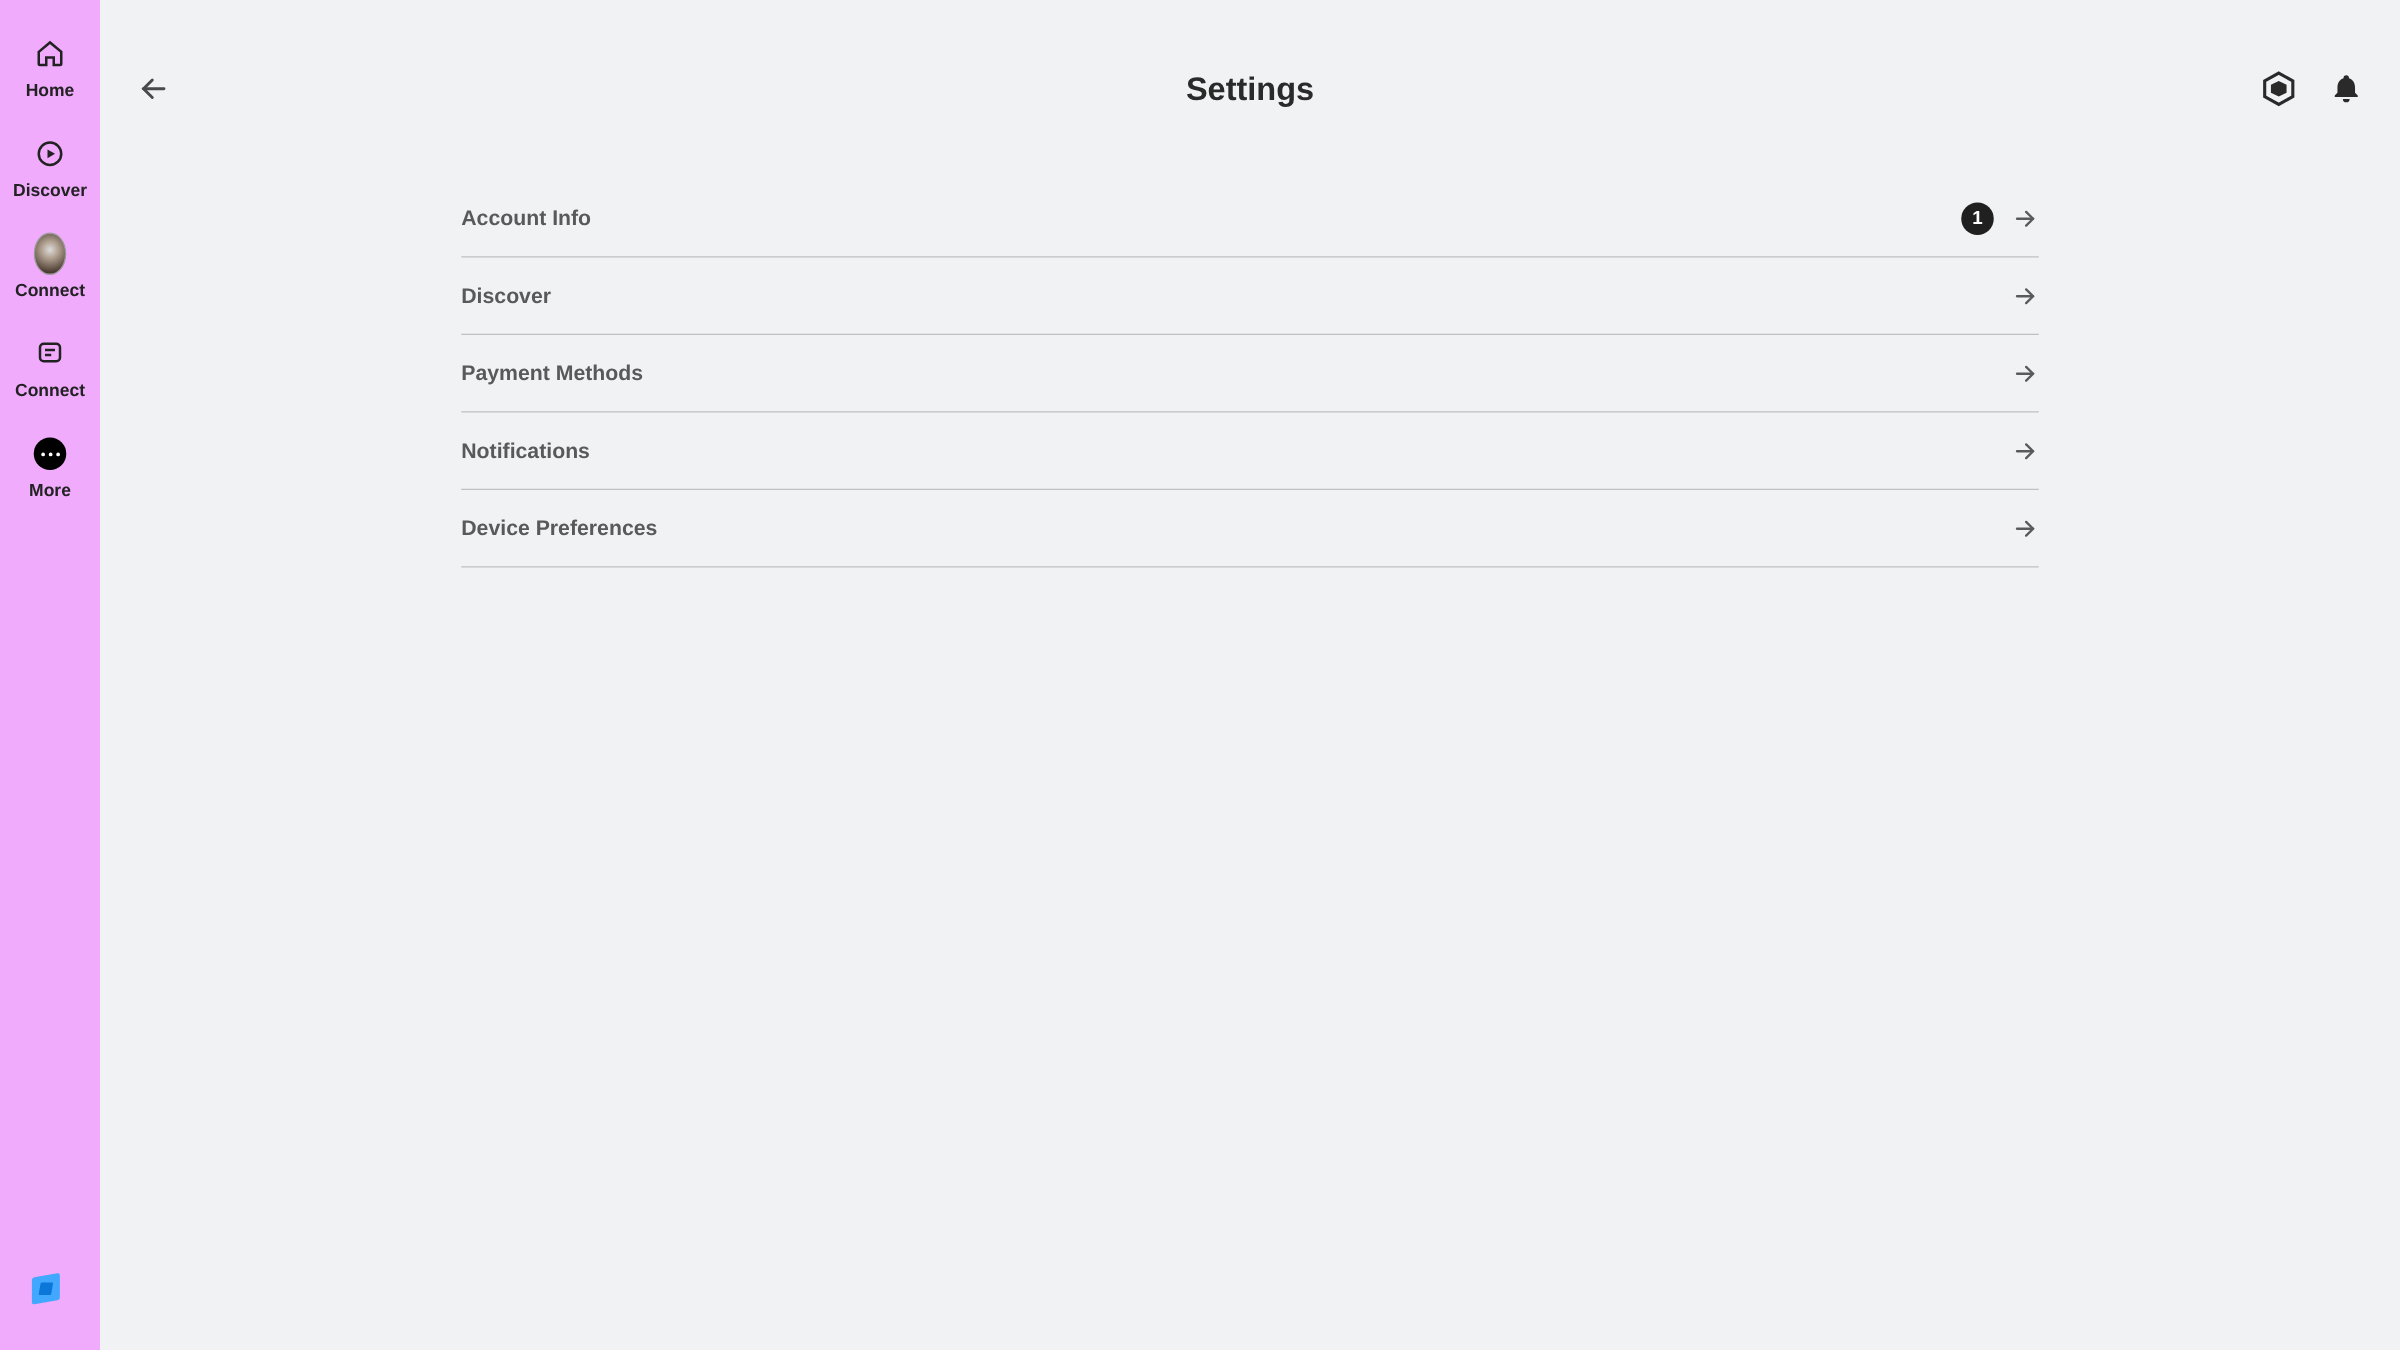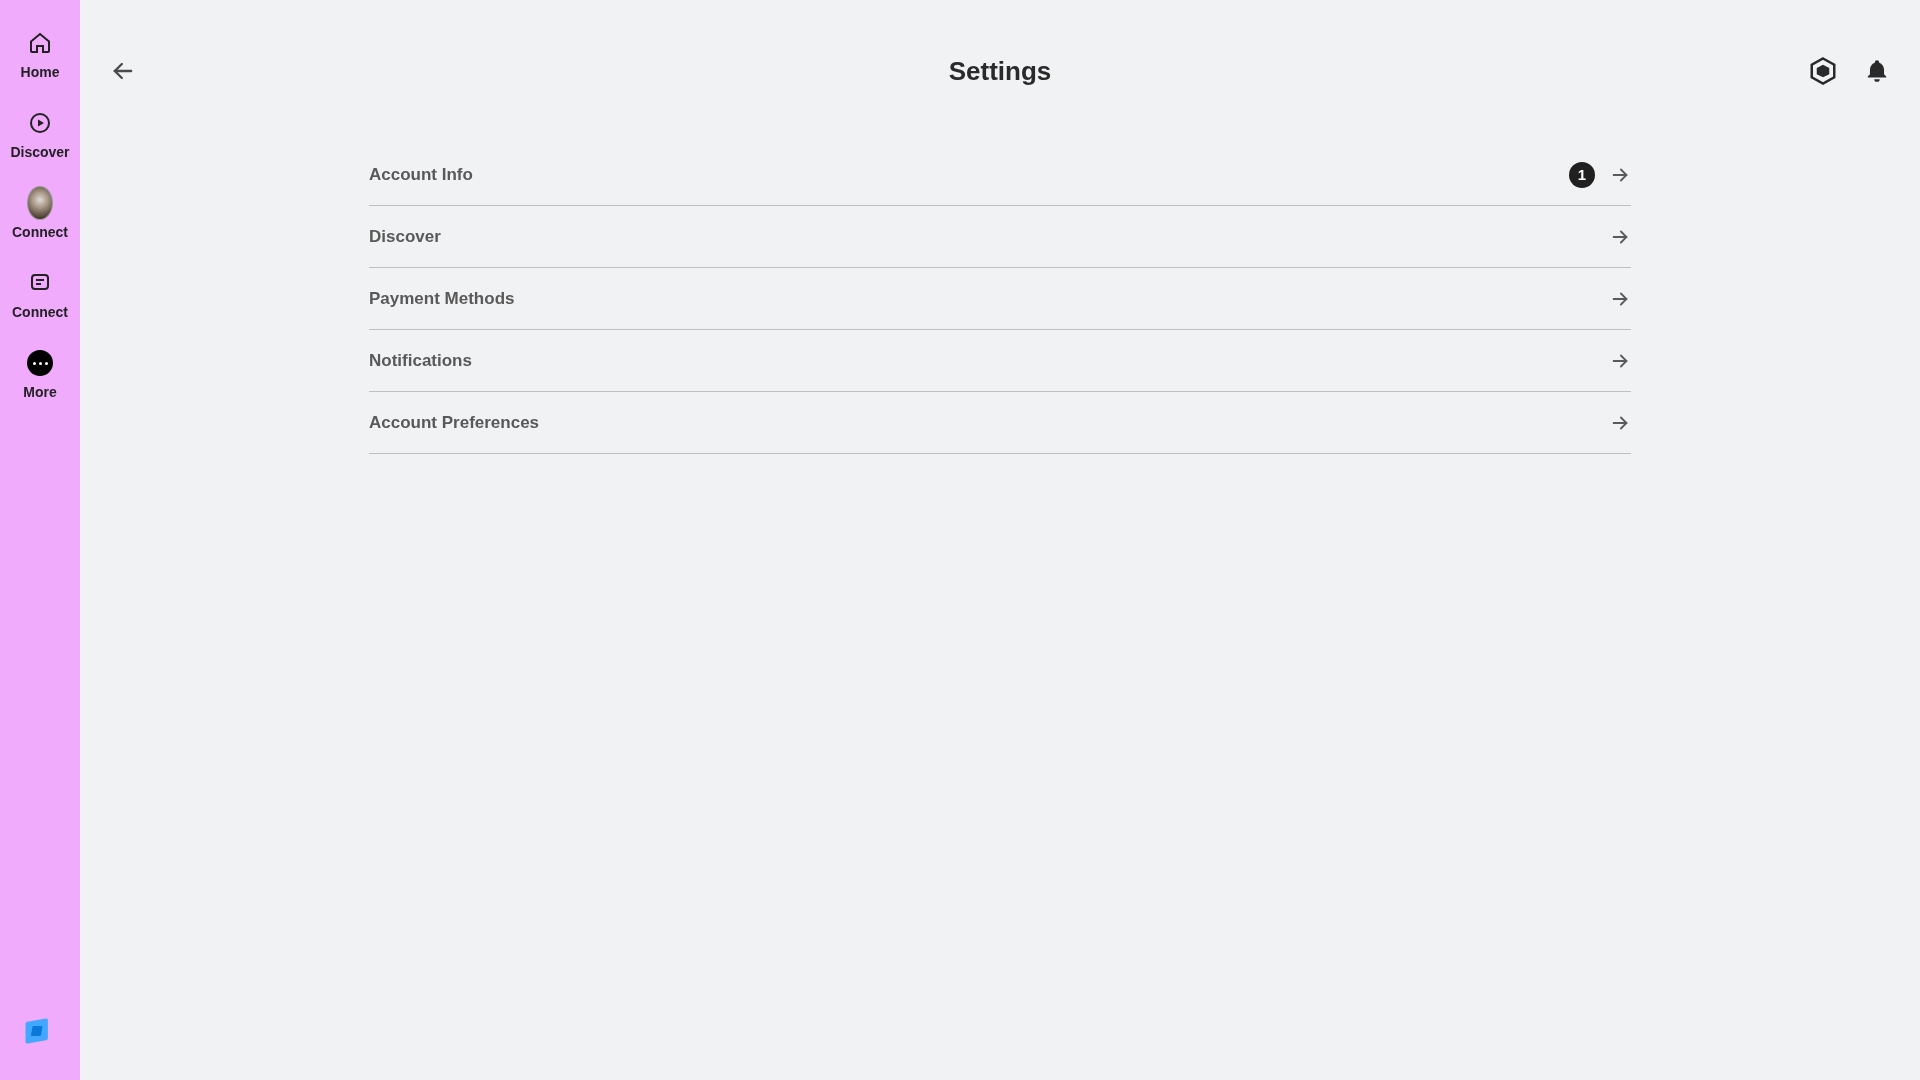--- a/index.html
+++ b/index.html
@@ -246,21 +246,21 @@
         <span class="arrow-icon">
           <svg viewBox="0 0 24 24" width="22" height="22" fill="none" stroke="currentColor" stroke-width="2" stroke-linecap="round">
               <path d="M5 12h14"></path>
               <path d="M13 6l6 6-6 6"></path>
             </svg>
         </span>
       </span>
     </div>
 
     <div class="settings-row">
-      <span class="row-label">Account Preferences</span>
+      <span class="row-label">Device Preferences</span>
       <span class="row-right">
         <span class="arrow-icon">
           <svg viewBox="0 0 24 24" width="22" height="22" fill="none" stroke="currentColor" stroke-width="2" stroke-linecap="round">
               <path d="M5 12h14"></path>
               <path d="M13 6l6 6-6 6"></path>
             </svg>
         </span>
       </span>
     </div>
 

